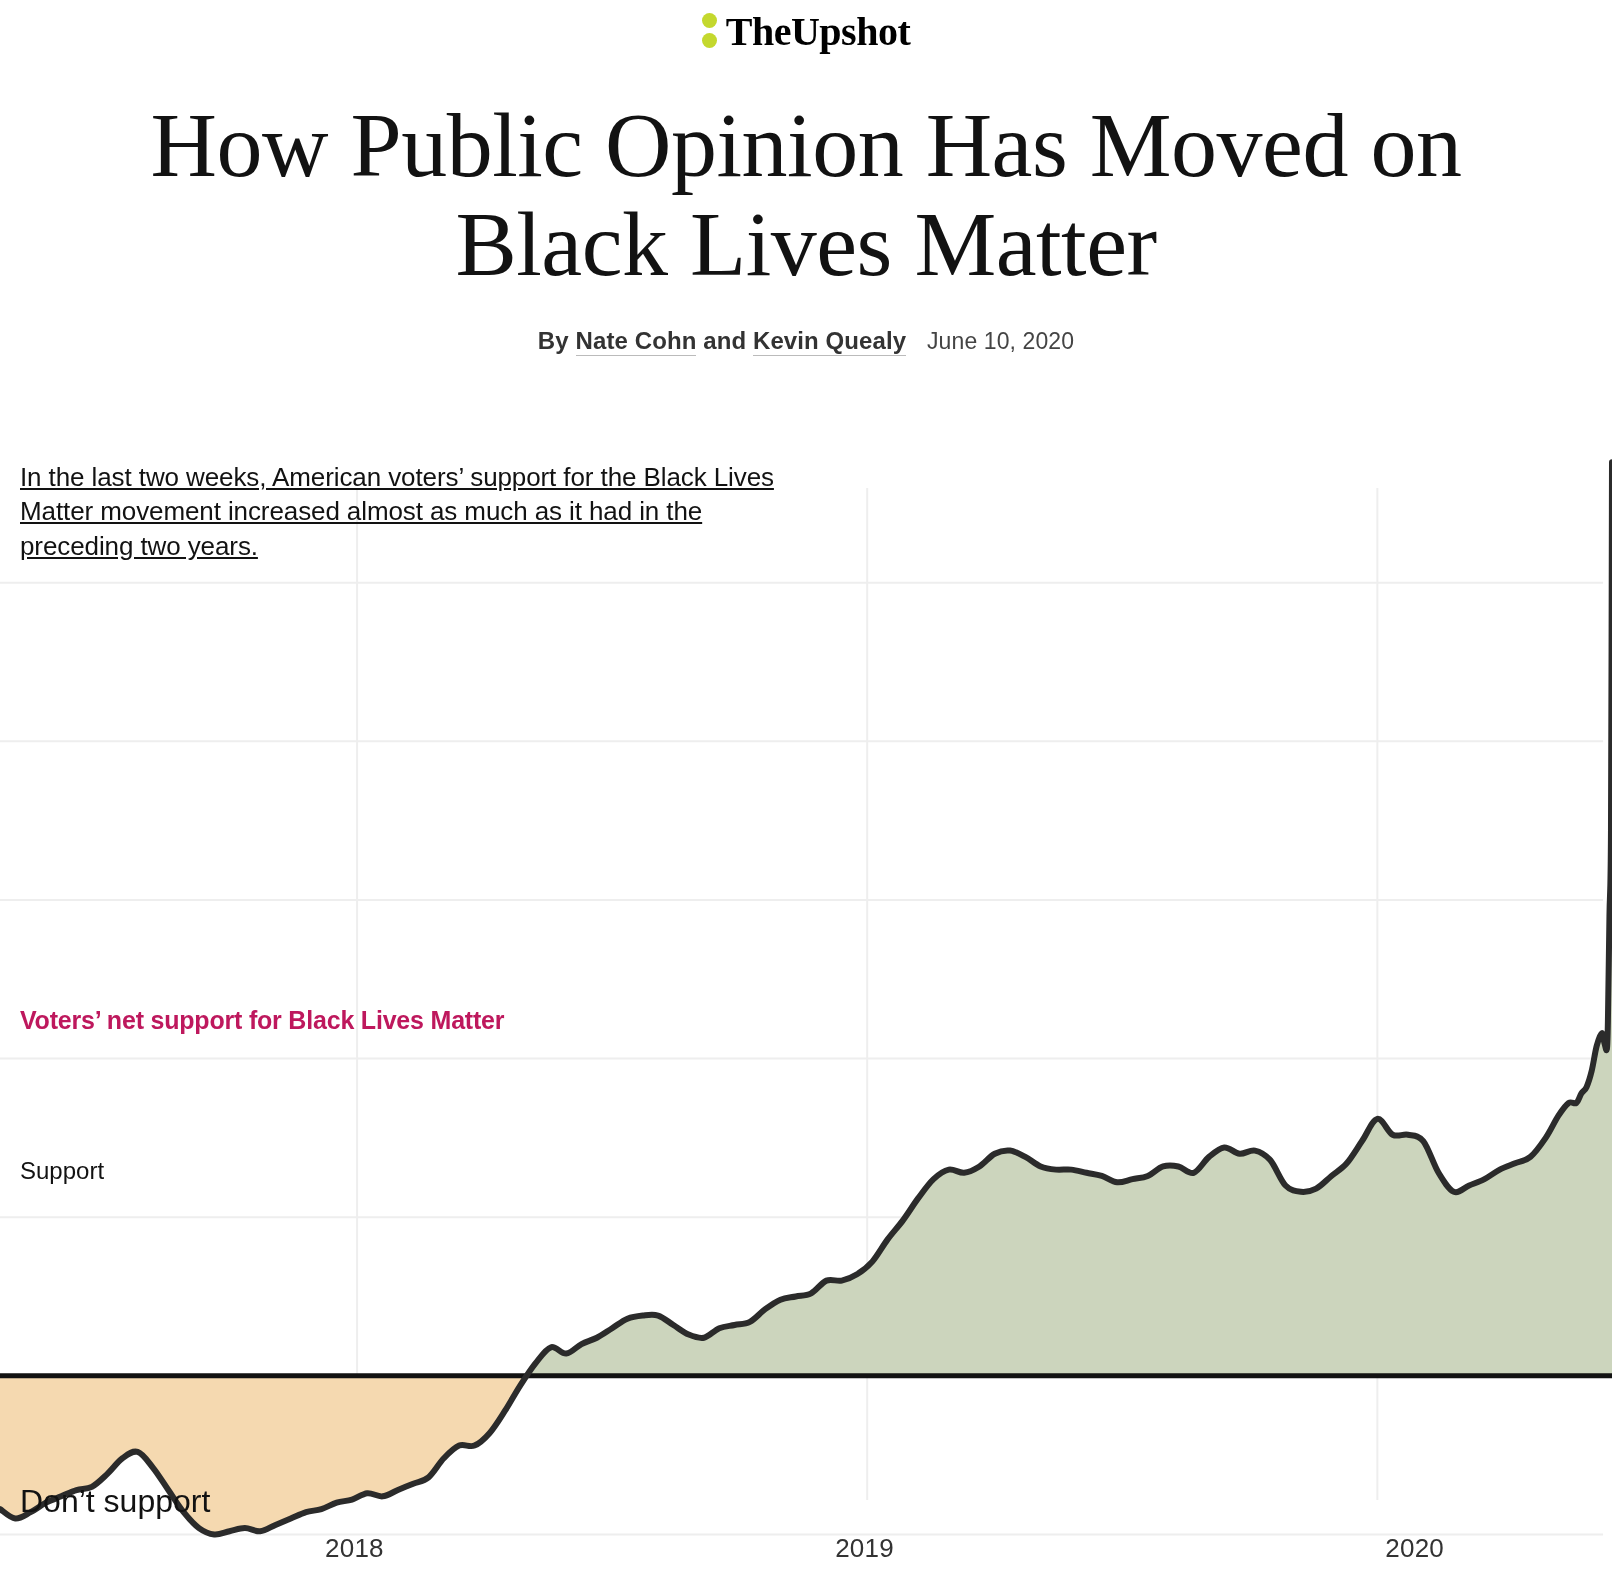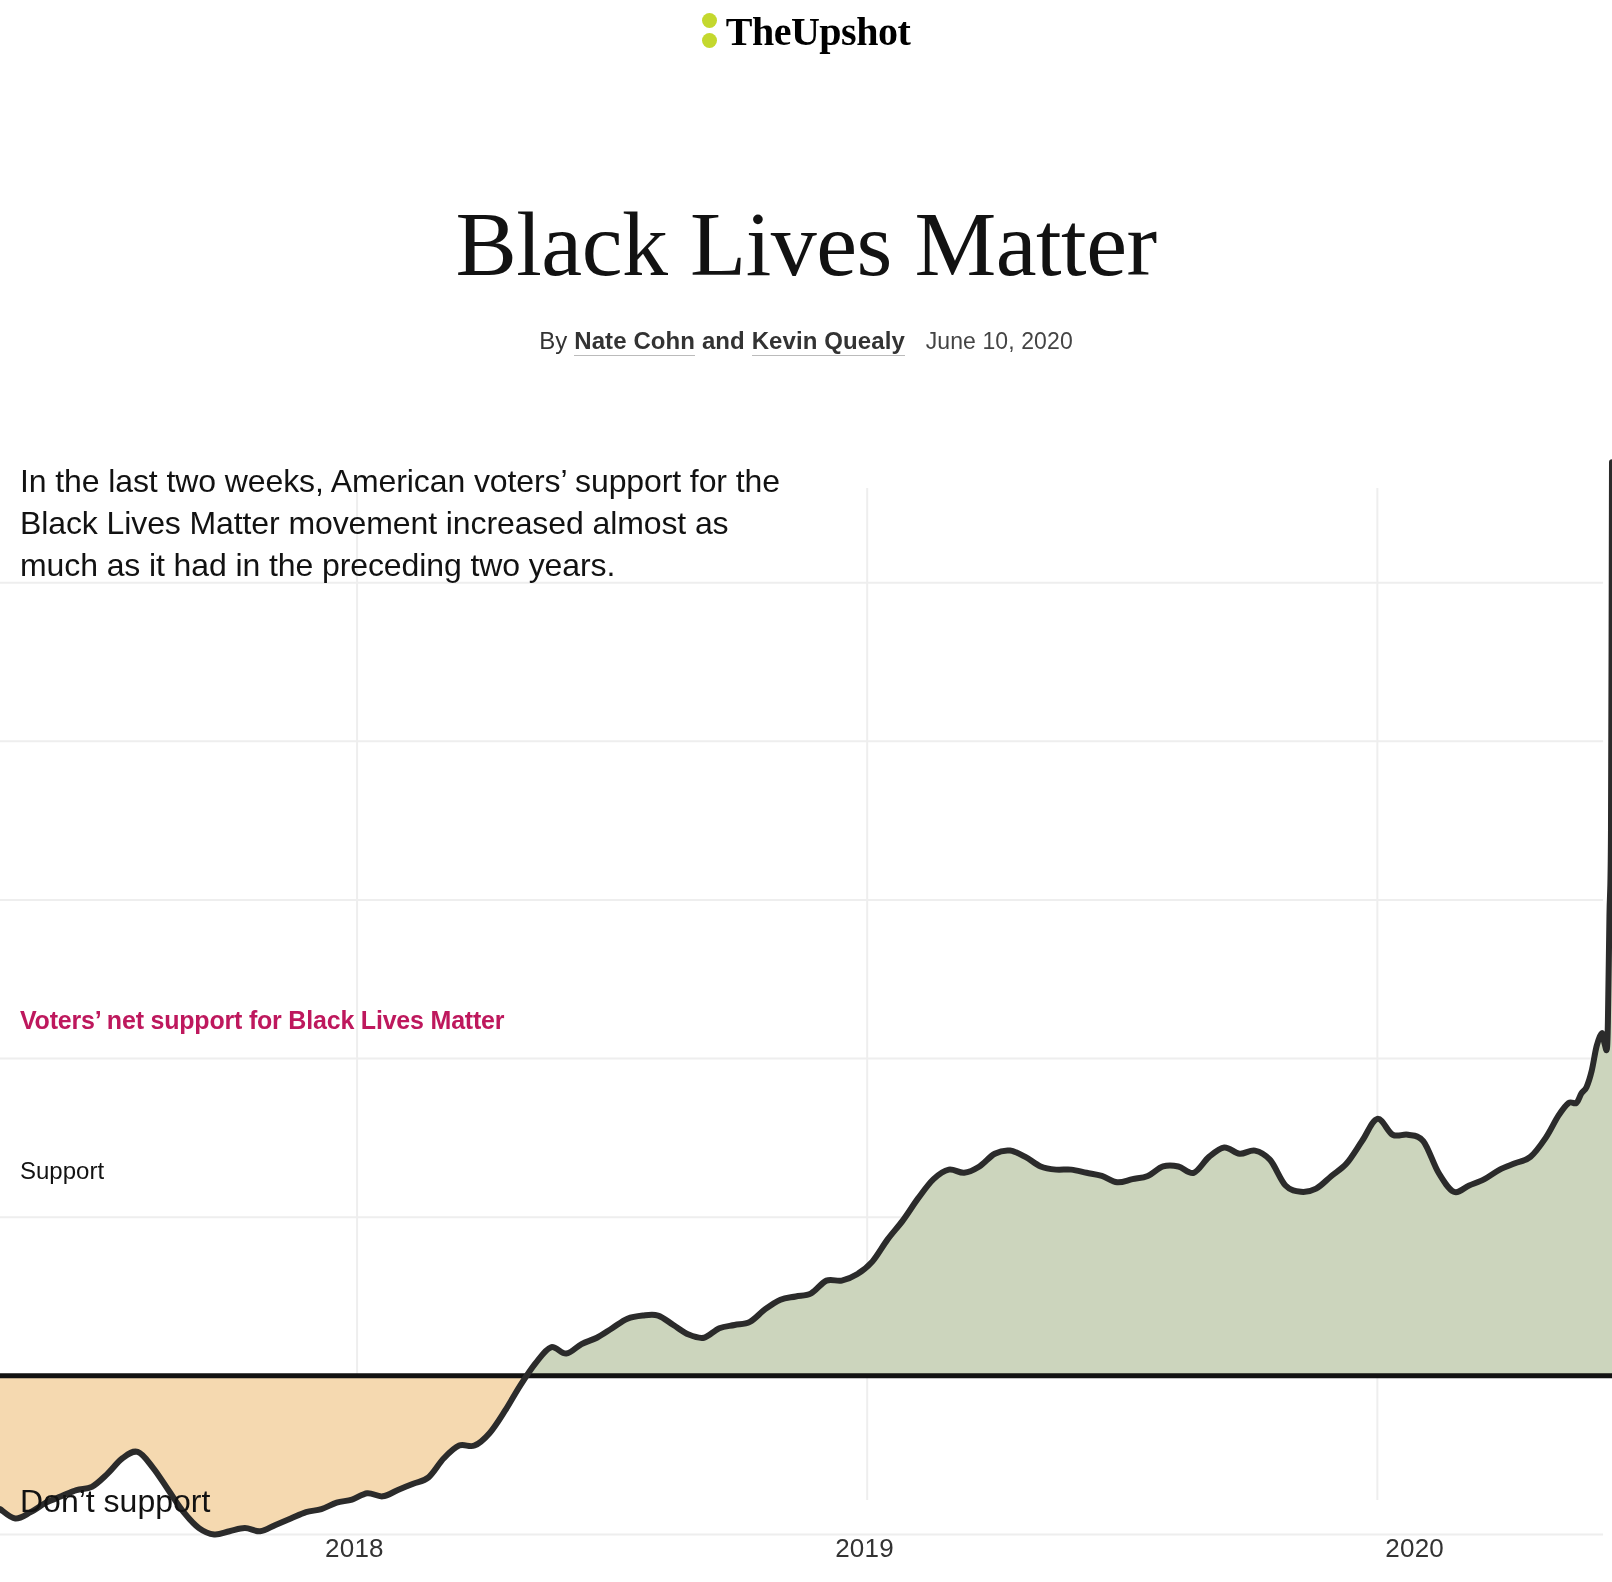--- a/index.html
+++ b/index.html
@@ -64,21 +64,21 @@
     max-width: 1400px;
     letter-spacing: -0.5px;
   }
   .byline {
     margin-top: 32px;
     text-align: center;
     font-size: 24px;
     color: #333;
     letter-spacing: 0.1px;
   }
-  .byline .by-label { font-weight: normal; margin-top: 40px; }
+  .byline .by-label { font-weight: bold; margin-top: 40px; }
   .byline .author {
     font-weight: bold;
     border-bottom: 1px solid #bbb;
     padding-bottom: 1px;
   }
   .byline .conj { font-weight: bold; }
   .byline .pubdate {
     font-weight: normal;
     color: #444;
     margin-left: 14px;
@@ -94,24 +94,25 @@
     width: 1612px;
     height: 1142px;
   }
   .chart-svg { display: block; }
 
   .intro-text {
     position: absolute;
     left: 20px;
     top: 20px;
     width: 760px;
-    font-size: 32px;
+    font-size: 26px;
     line-height: 1.32;
     color: #121212;
     letter-spacing: -0.1px;
+    text-decoration: underline;
   }
   .series-label {
     position: absolute;
     left: 20px;
     top: 565px;
     font-size: 25px;
     font-weight: bold;
     line-height: 1.24;
     color: #be185d;
     letter-spacing: -0.2px;
@@ -145,21 +146,21 @@
   <div class="upshot-logo">
     <span class="upshot-dots">
         <i></i>
         <i></i>
       </span>
     <span class="upshot-word">TheUpshot</span>
   </div>
 </div>
 
 <h1 class="headline">
-  <br>
+  <span>How Public Opinion Has Moved on</span><br>
   <span>Black Lives Matter</span>
 </h1>
 
 <div class="byline">
   <span class="by-label">By</span>
   <span class="author">Nate Cohn</span>
   <span class="conj">and</span>
   <span class="author">Kevin Quealy</span>
   <span class="pubdate">June 10, 2020</span>
 </div>

